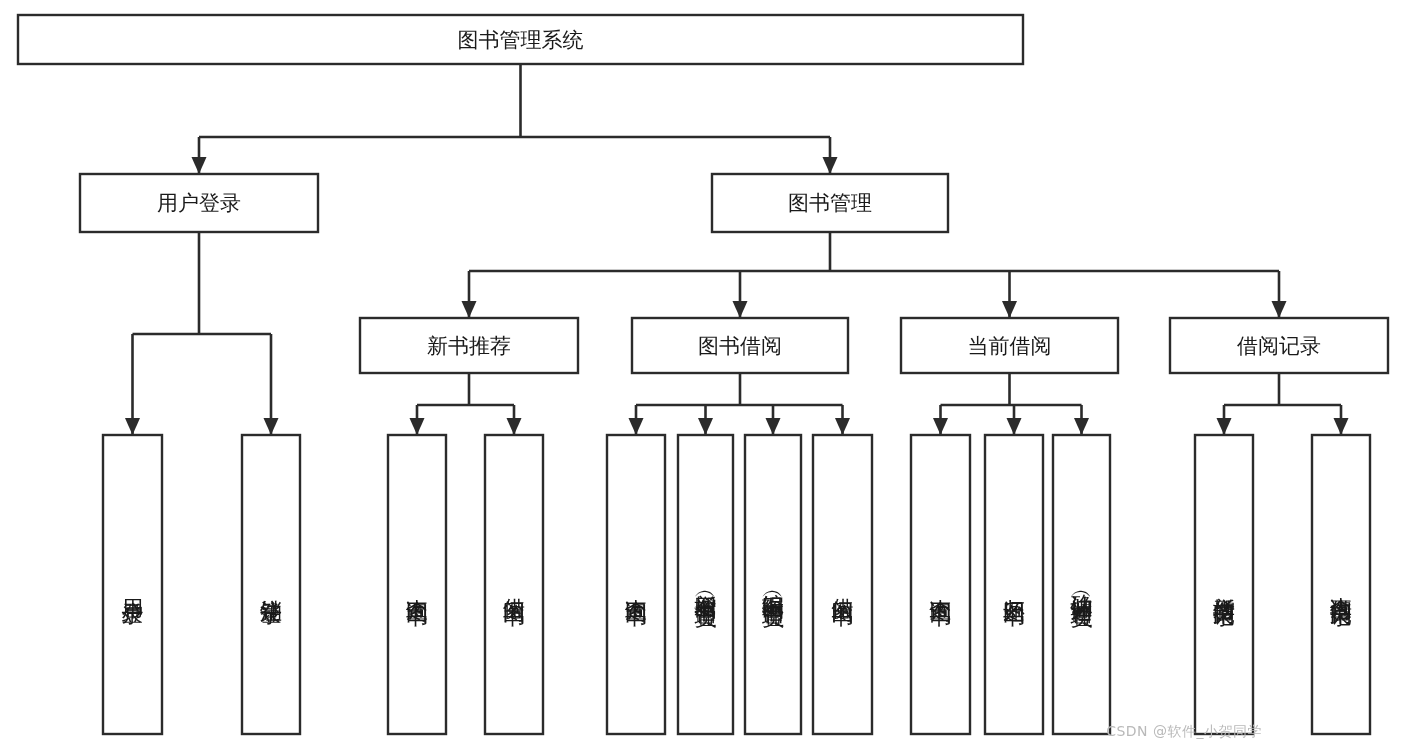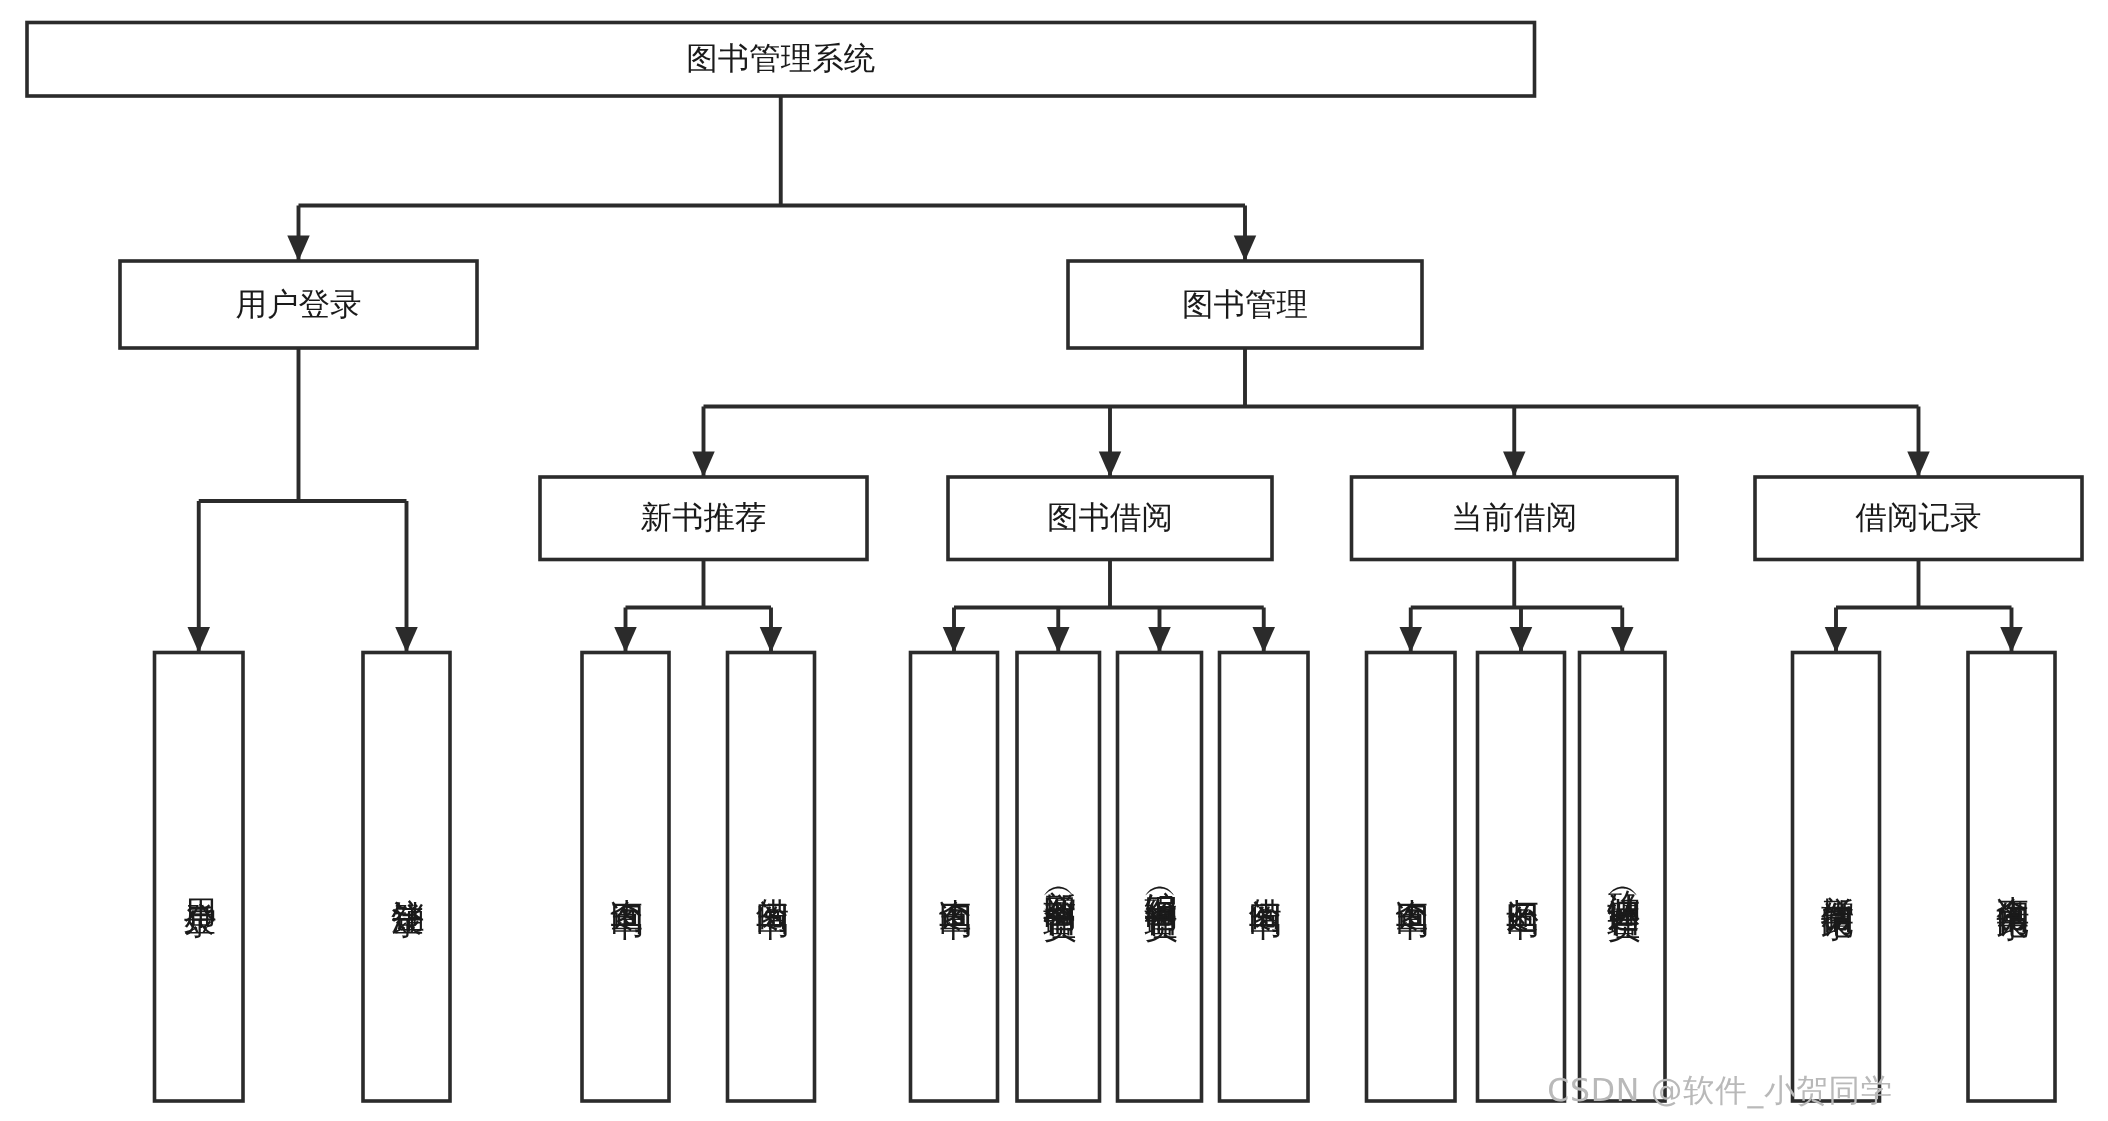--- a/index.html
+++ b/index.html
@@ -61,21 +61,21 @@
     align-items: center;
     justify-content: center;
     white-space: nowrap;
     pointer-events: none;
   }
   .watermark {
     position: absolute;
     right: 8px;
     bottom: 6px;
     font-family: "DejaVu Sans", "Liberation Sans", sans-serif;
-    font-size: 21px;
+    font-size: 14px;
     color: #b9b9b9;
     letter-spacing: 0.5px;
     white-space: nowrap;
   }
 </style>
 </head>
 <body>
 
 <div id="diagram-root">
 

